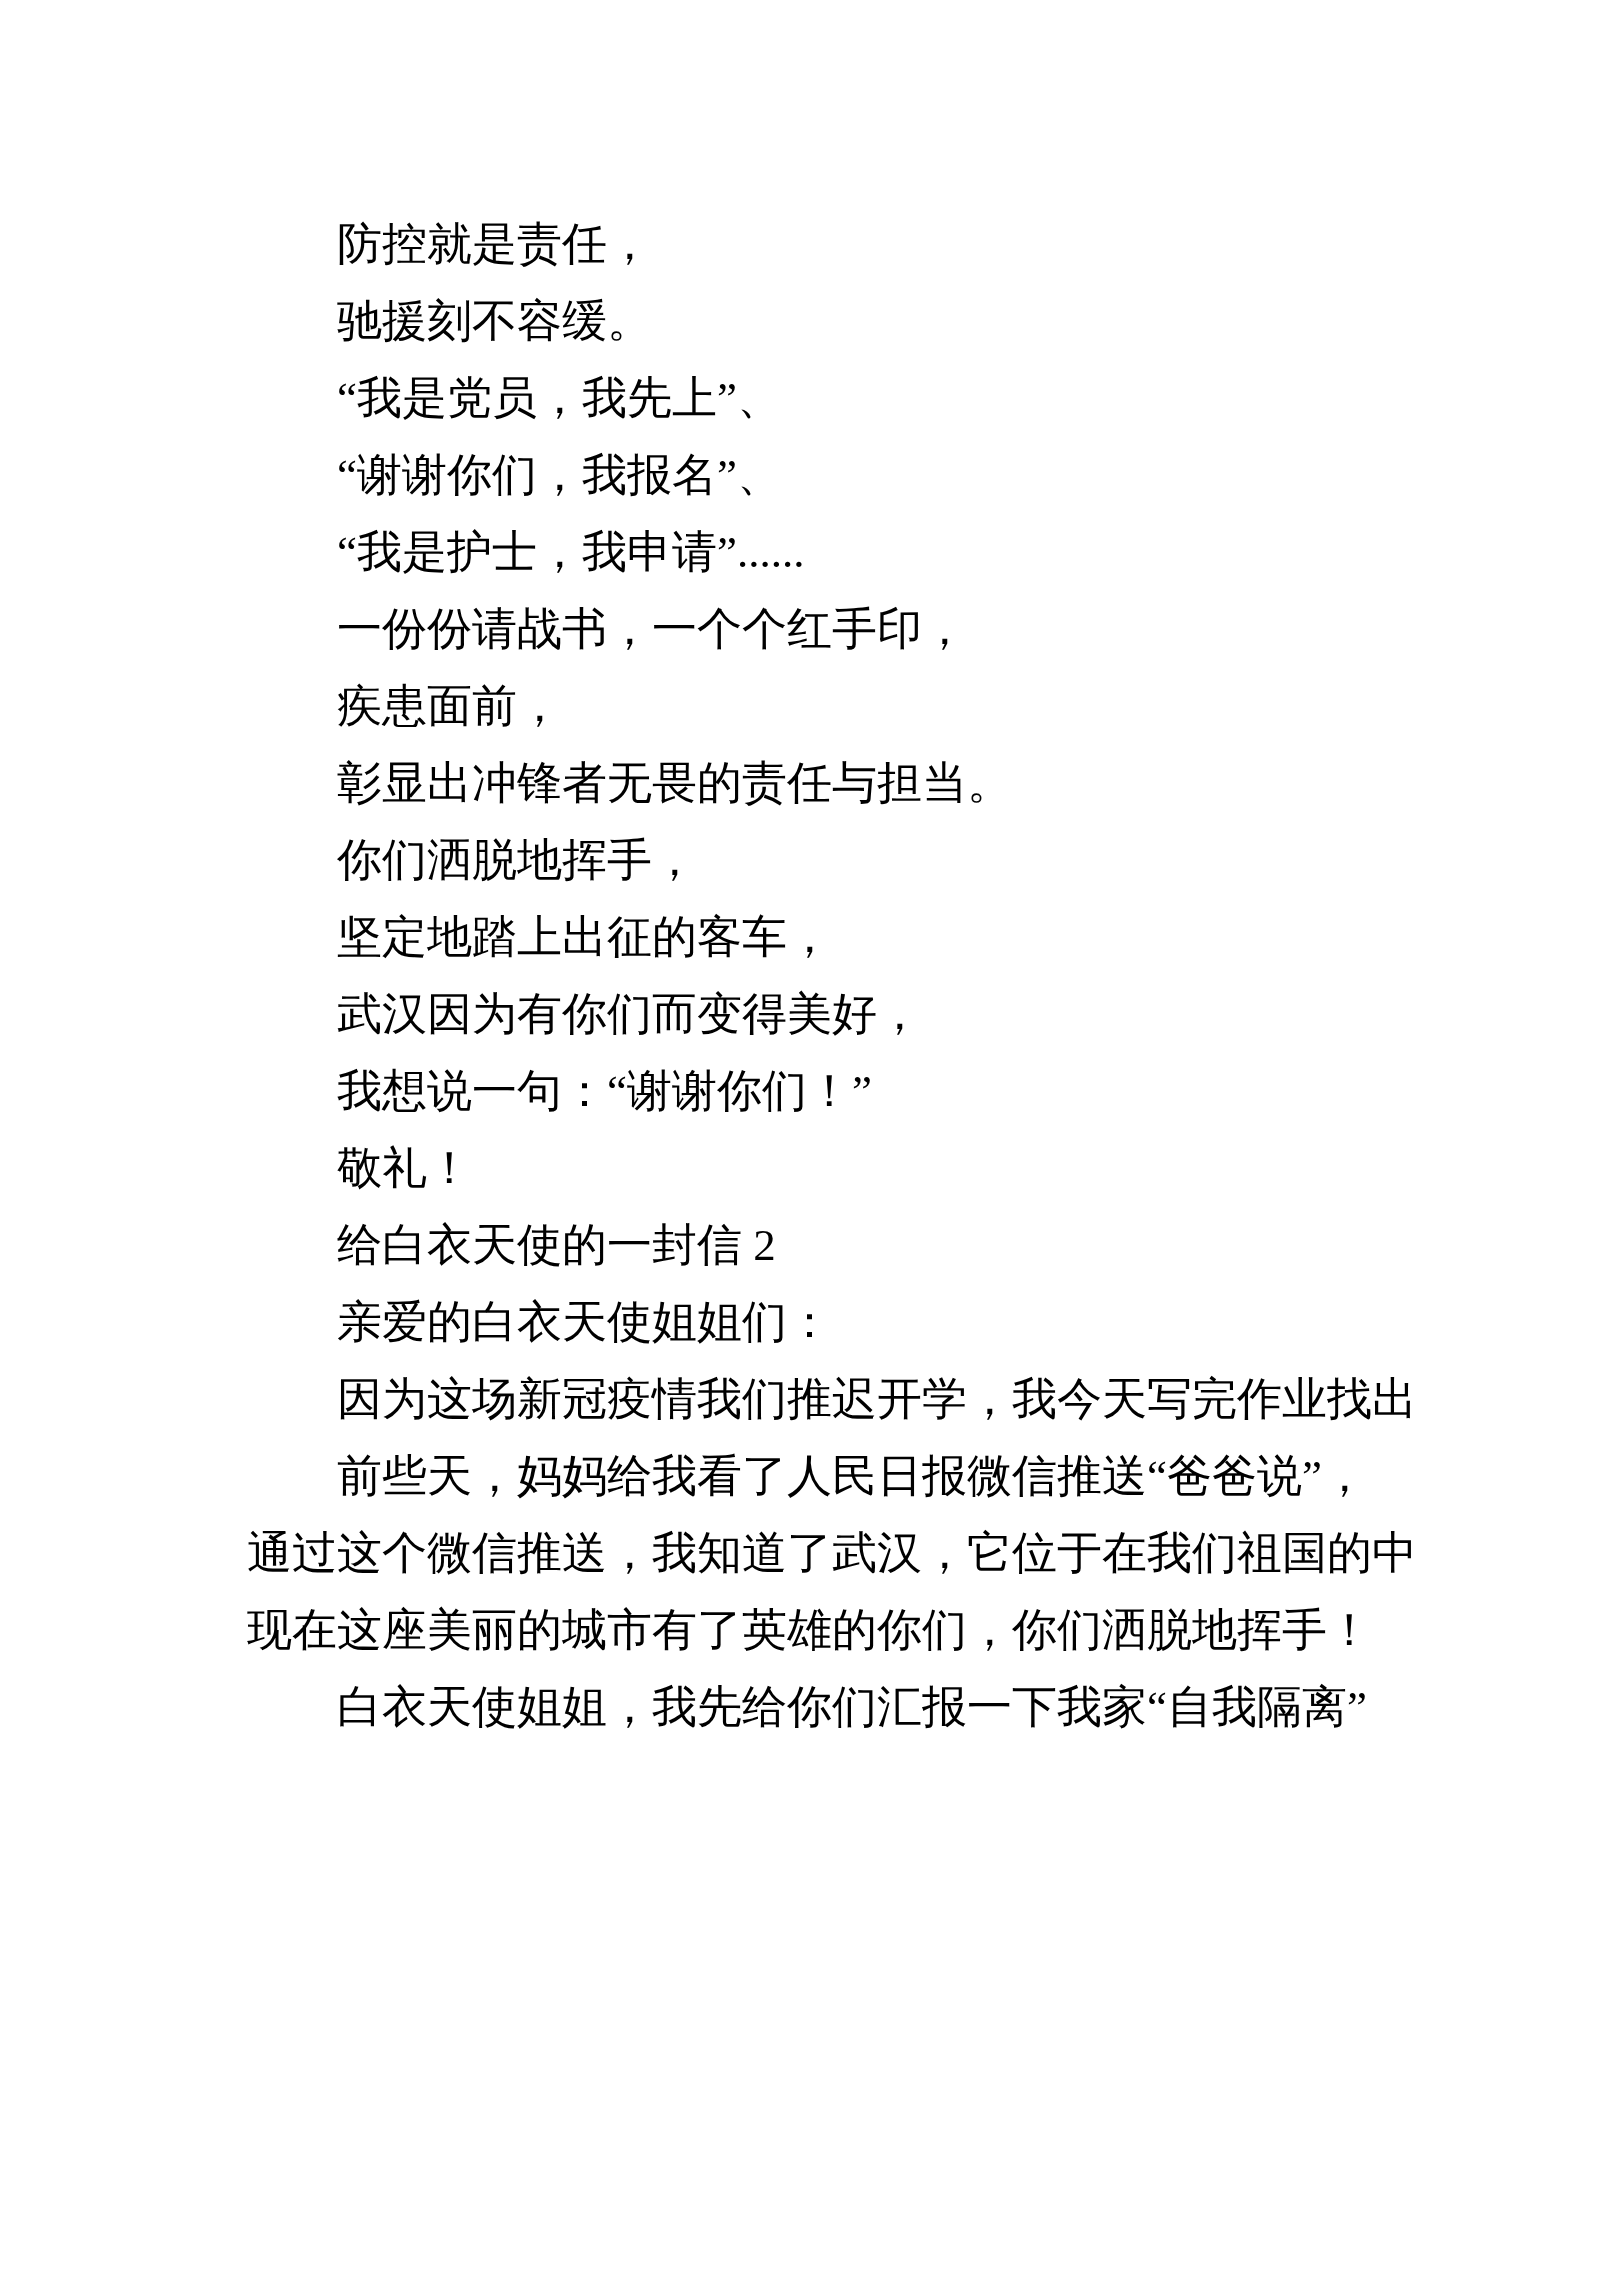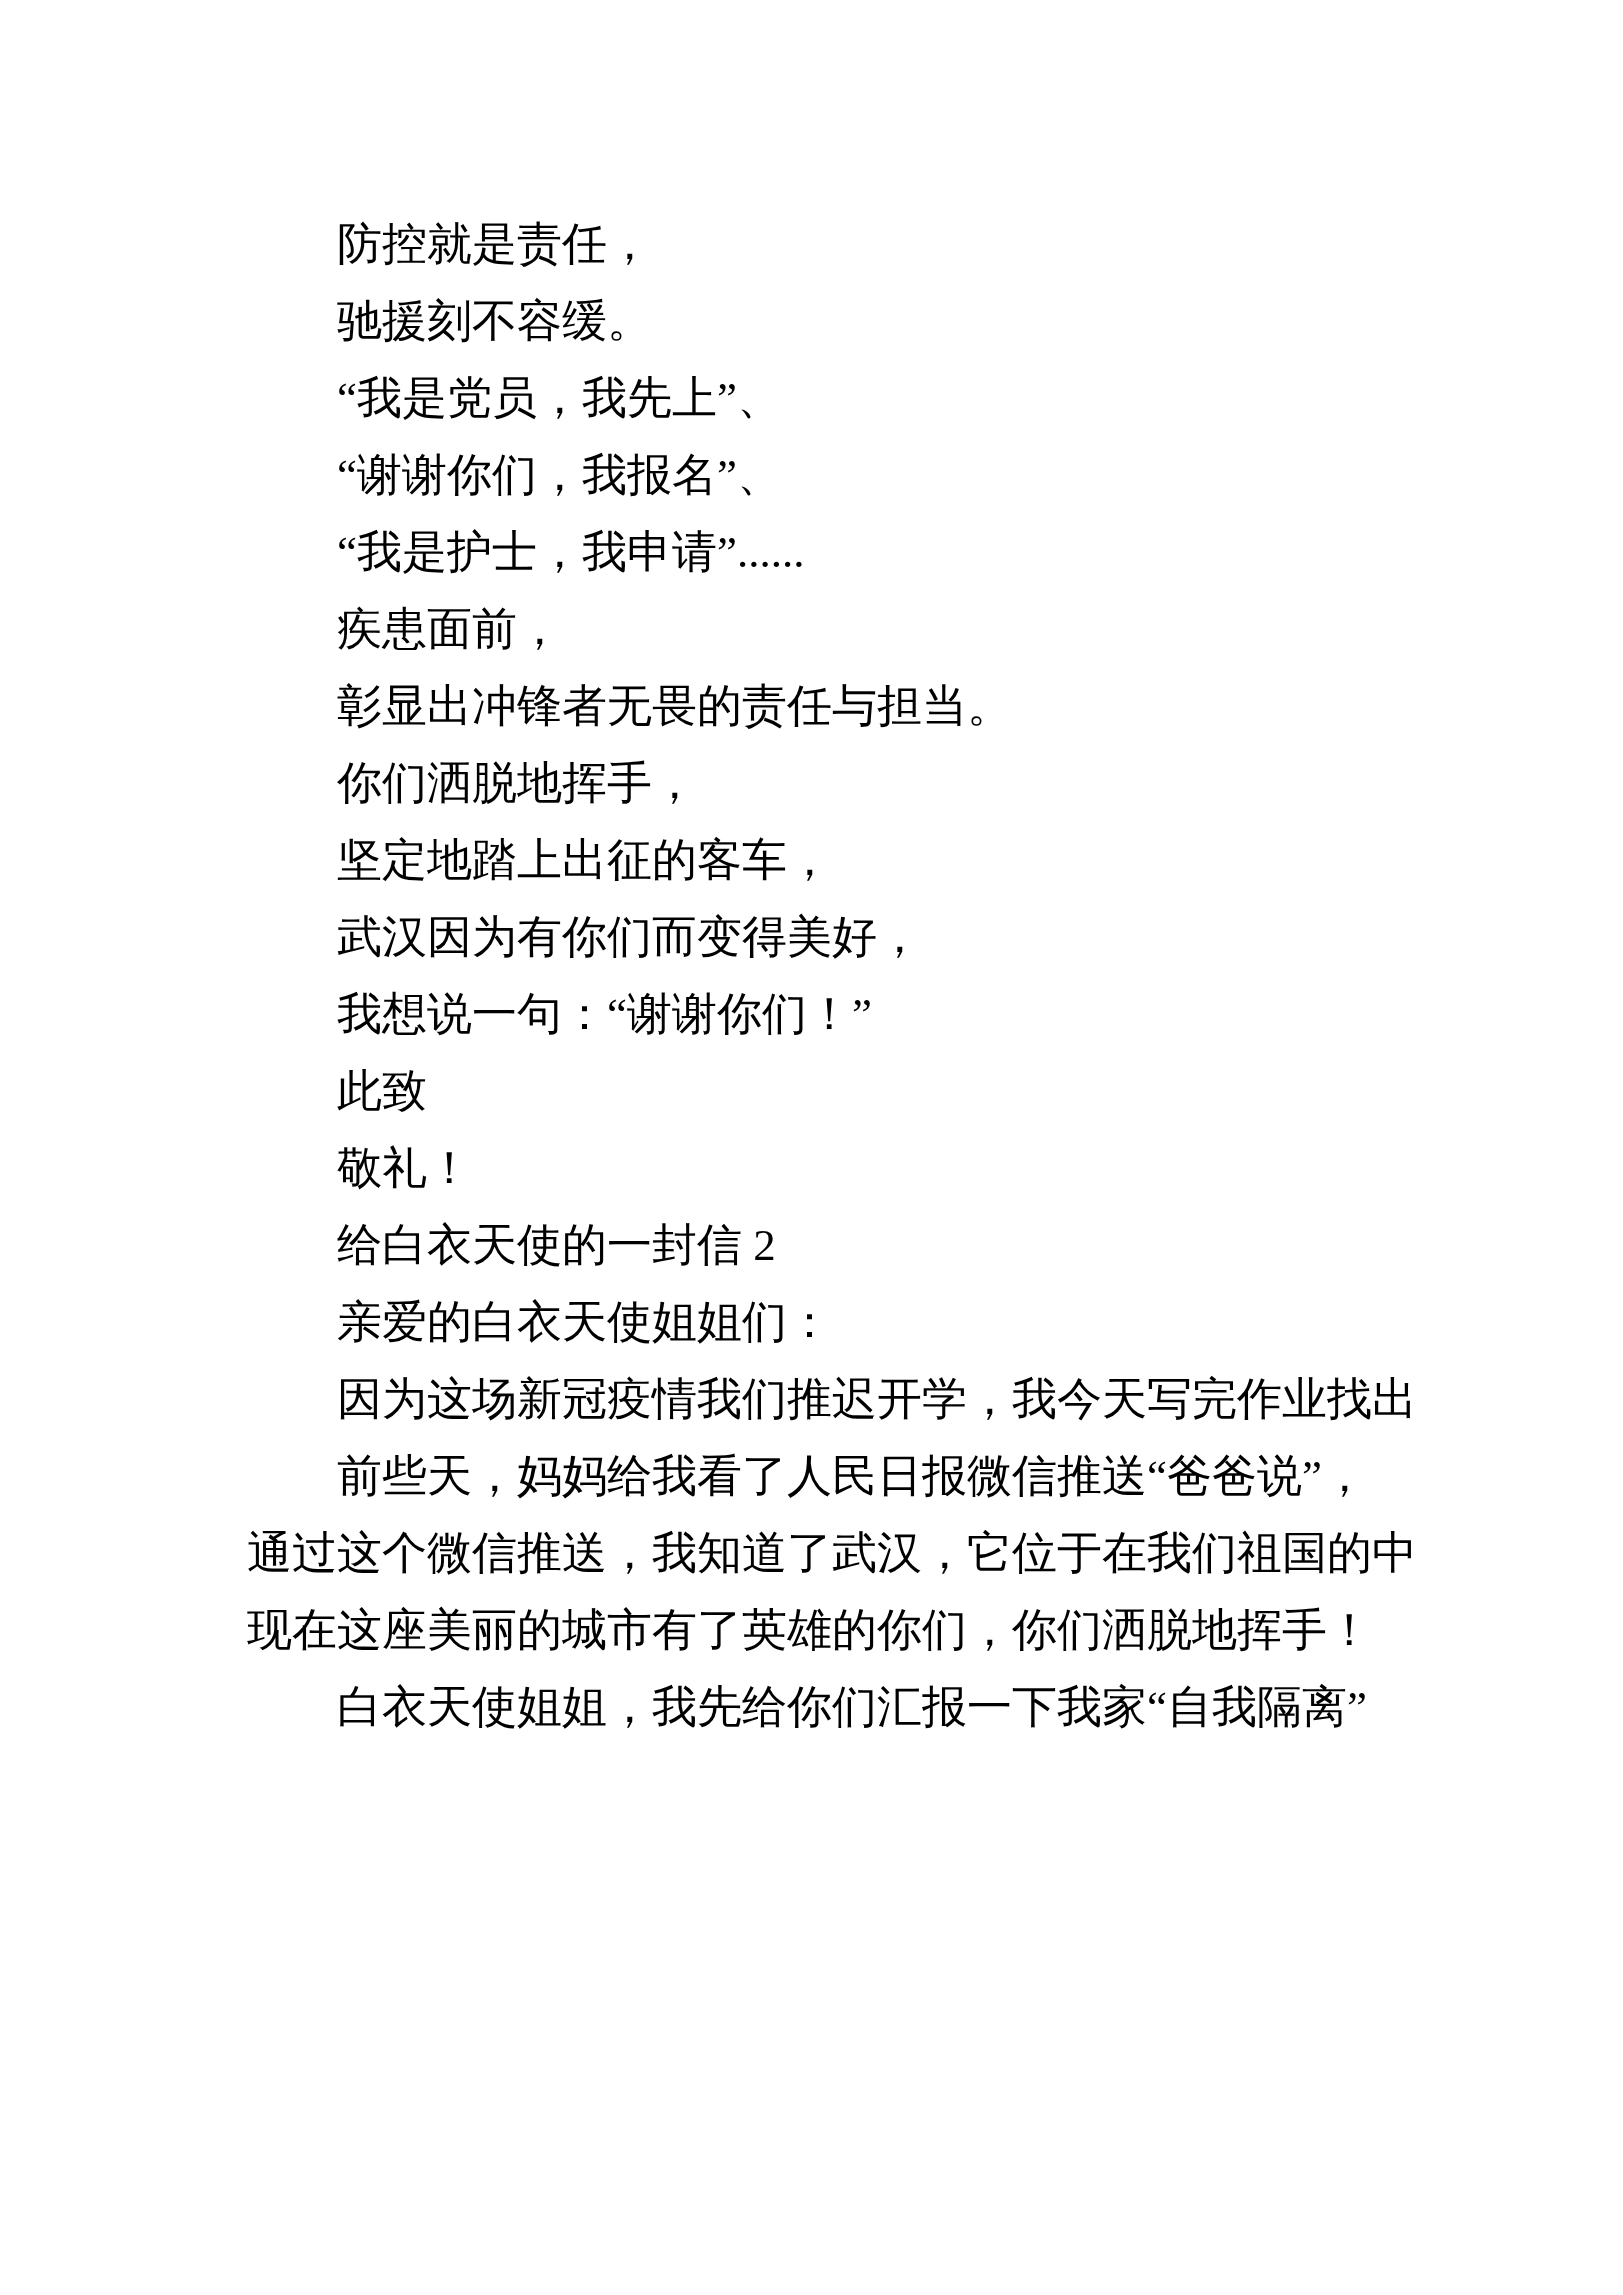--- a/index.html
+++ b/index.html
@@ -35,27 +35,27 @@
 </head>
 <body>
 
 <main class="page">
   <div class="letter-body">
     <div class="line indent">防控就是责任，</div>
     <div class="line indent">驰援刻不容缓。</div>
     <div class="line indent">“我是党员，我先上”、</div>
     <div class="line indent">“谢谢你们，我报名”、</div>
     <div class="line indent">“我是护士，我申请”......</div>
+    <div class="line indent">一份份请战书，一个个红手印，</div>
     <div class="line indent">疾患面前，</div>
     <div class="line indent">彰显出冲锋者无畏的责任与担当。</div>
     <div class="line indent">你们洒脱地挥手，</div>
     <div class="line indent">坚定地踏上出征的客车，</div>
     <div class="line indent">武汉因为有你们而变得美好，</div>
     <div class="line indent">我想说一句：“谢谢你们！”</div>
-    <div class="line indent">此致</div>
     <div class="line indent">敬礼！</div>
     <div class="line indent">给白衣天使的一封信 2</div>
     <div class="line indent">亲爱的白衣天使姐姐们：</div>
     <div class="line indent">因为这场新冠疫情我们推迟开学，我今天写完作业找出</div>
     <div class="line indent">前些天，妈妈给我看了人民日报微信推送“爸爸说”，</div>
     <div class="line">通过这个微信推送，我知道了武汉，它位于在我们祖国的中</div>
     <div class="line">现在这座美丽的城市有了英雄的你们，你们洒脱地挥手！</div>
     <div class="line indent">白衣天使姐姐，我先给你们汇报一下我家“自我隔离”</div>
   </div>
 </main>

